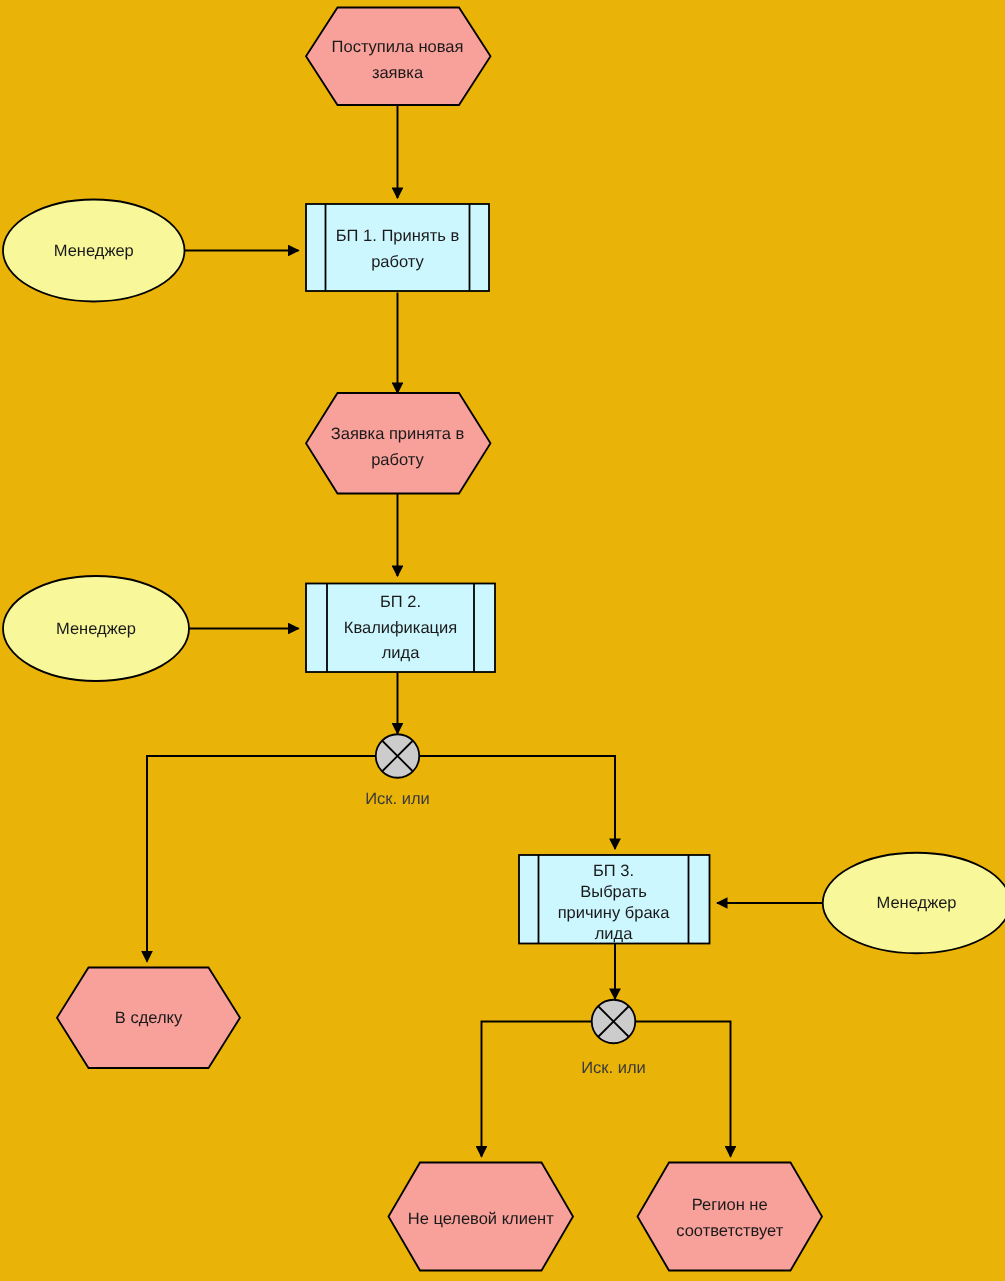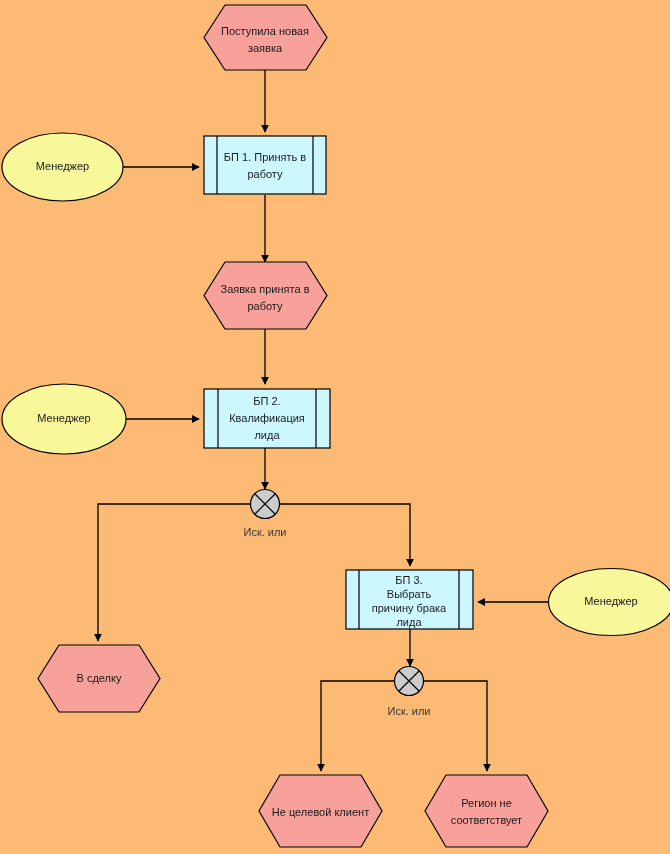--- a/index.html
+++ b/index.html
@@ -10,21 +10,21 @@
   body {
     width: 670px;
     height: 854px;
     overflow: hidden;
     font-family: "Liberation Sans", sans-serif;
   }
   #diagram-root {
     position: relative;
     width: 670px;
     height: 854px;
-    background: #fdba74;
+    background: #eab308;
   }
   svg#flow {
     display: block;
     width: 670px;
     height: 854px;
   }
   .shape-fill-event { fill: #f8a09a; }
   .shape-fill-task  { fill: #ccf7ff; }
   .shape-fill-role  { fill: #f8f79a; }
   .shape-fill-gate  { fill: #cccccc; }

